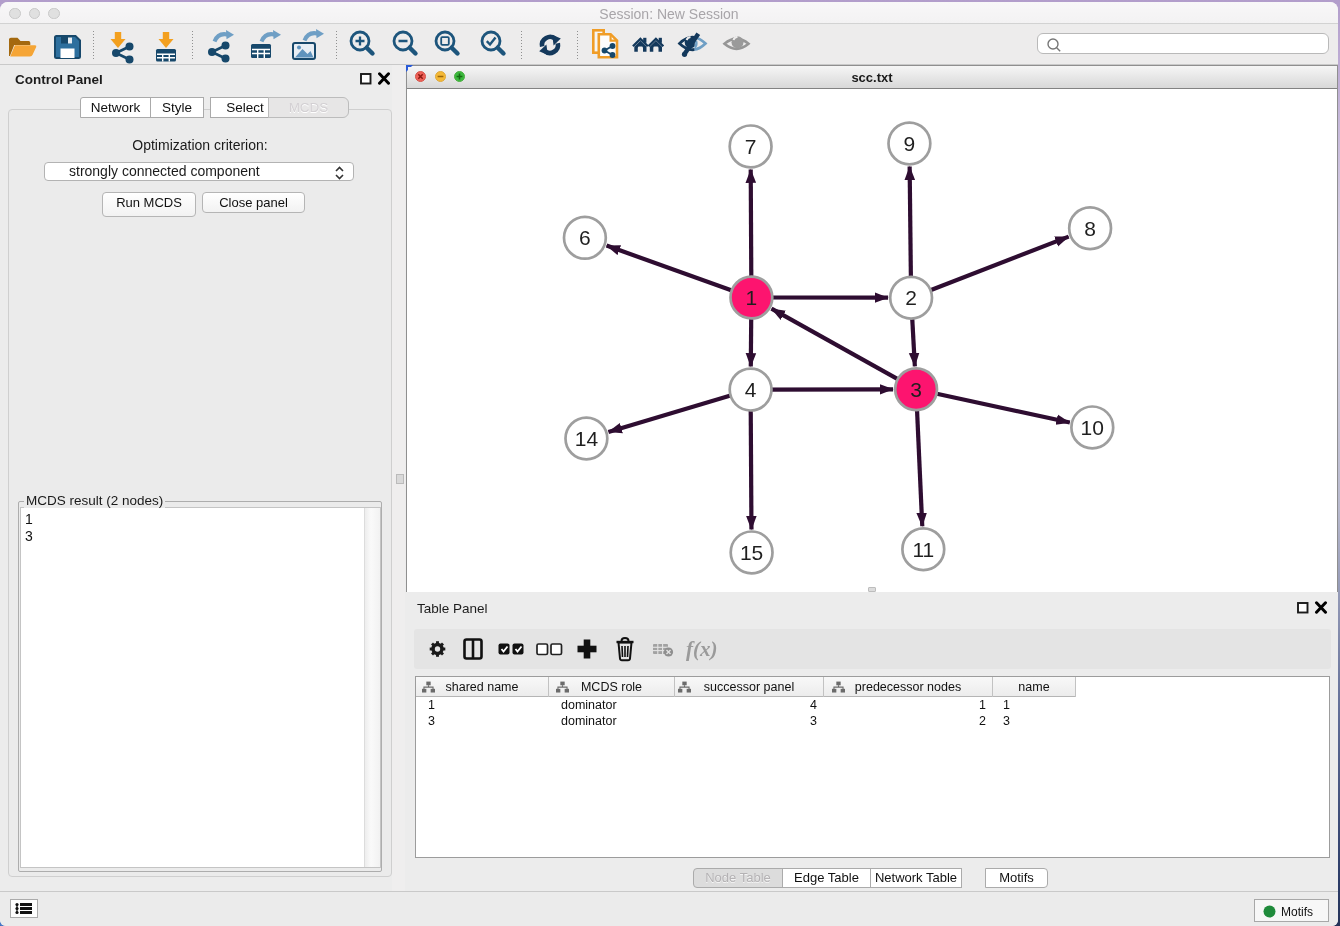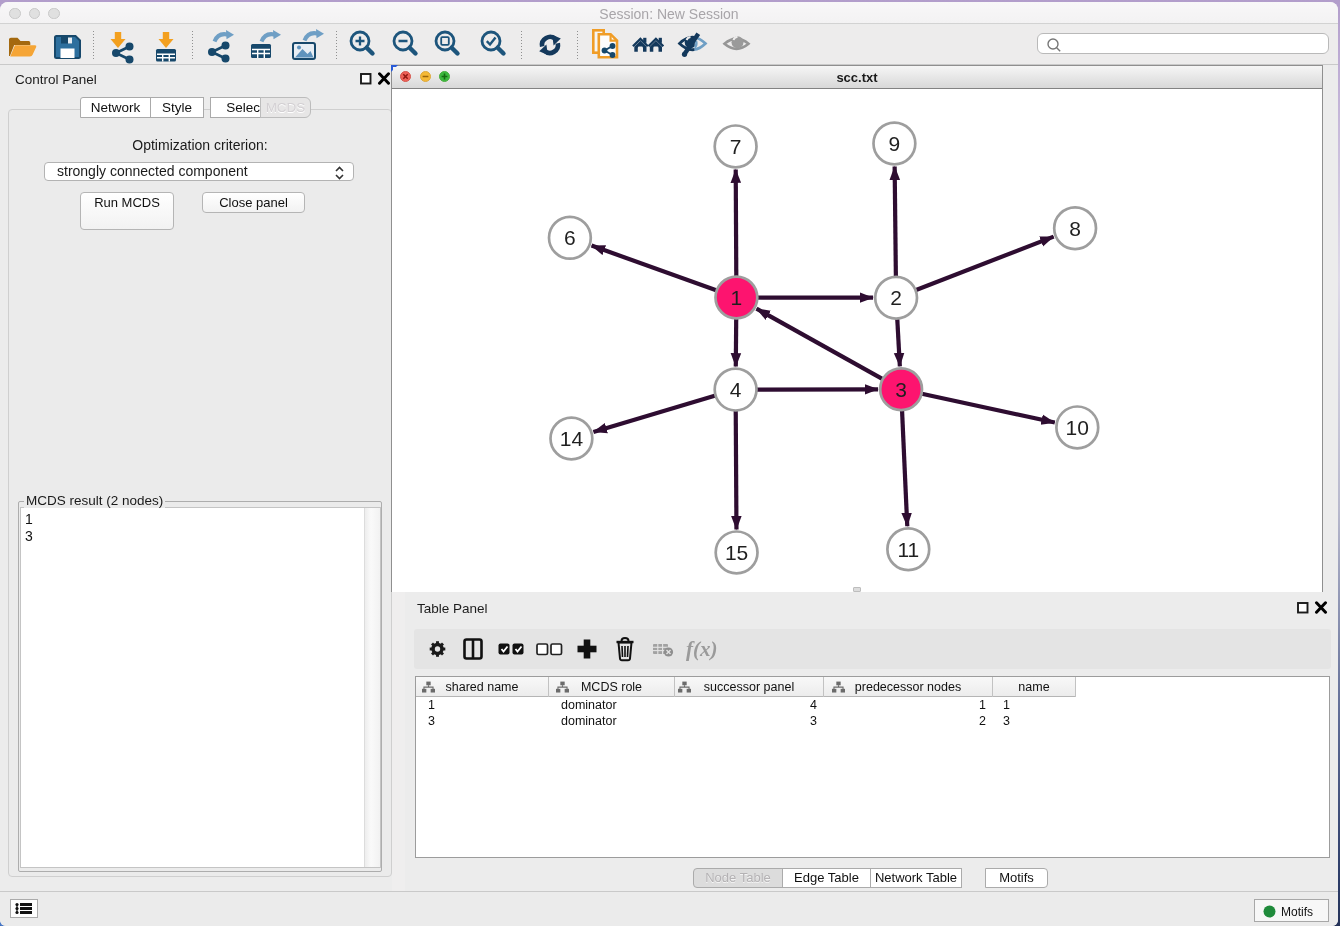--- a/index.html
+++ b/index.html
@@ -22,48 +22,48 @@
   #wtitle { position:absolute; top:4px; left:0; width:100%; text-align:center;
     font-size:14px; color:#a8a5a9; }
   
   #toolbar { position:absolute; left:0; top:23px; width:100%; height:40px;
     background:#edecec; border-bottom:1px solid #c9c9c9; }
   .tsep { position:absolute; top:29px; height:28px; width:1px;
     background:repeating-linear-gradient(#909090 0 1px, rgba(0,0,0,0) 1px 3px); }
   #searchbox { position:absolute; left:1037px; top:31px; width:292px; height:21px;
     background:#fff; border:1px solid #b9b9b9; border-radius:6px; }
   
-  #cptitle { position:absolute; left:15px; top:70px; font-size:13.5px; color:#1c1c1c; }
+  #cptitle { position:absolute; left:15px; top:70px; font-size:13.5px; color:#1c1c1c;font-weight:bold; }
   #cpbody { position:absolute; left:8px; top:107px; width:384px; height:768px;
     background:#ebebeb; border:1px solid #cfcfcf; border-radius:4px; }
   .tab { position:absolute; top:95px; height:21px; background:#fff; border:1px solid #aaa;
     font-size:13.5px; color:#111; text-align:center; line-height:19px; }
   .btn { position:absolute; background:linear-gradient(#ffffff,#f2f2f2); border:1px solid #b5b5b5;
     border-radius:4px; font-size:13px; color:#111; text-align:center; }
   #optlabel { position:absolute; left:8px; top:135px; width:384px; text-align:center;
     font-size:14px; color:#1a1a1a; }
   #combo { position:absolute; left:44px; top:160px; width:310px; height:19px;
     background:#fff; border:1px solid #b3b3b3; border-radius:4px;
-    font-size:14px; color:#1a1a1a; line-height:17px; padding-left:12px; }
+    font-size:14px; color:#1a1a1a; line-height:17px; padding-left:24px; }
   
   #fieldset { position:absolute; left:18px; top:499px; width:364px; height:371px;
     border:1px solid #adadad; border-radius:2px; }
   #fslegend { position:absolute; left:24px; top:491px; background:#ebebeb; padding:0 2px;
     font-size:13.5px; color:#1a1a1a; }
   #fstext { position:absolute; left:20px; top:505px; width:361px; height:361px;
     background:#fff; border:1px solid #c4c4c4; font-size:14px; color:#111; line-height:17px;
     padding:3px 0 0 4px; }
   #fsscroll { position:absolute; left:364px; top:506px; width:16px; height:359px;
     background:linear-gradient(90deg,#ededed,#fafafa 40%,#f2f2f2); border-left:1px solid #dcdcdc; }
   
   #vsplit { position:absolute; left:392px; top:63px; width:13px; height:861px; background:#efeeee; }
   #vhandle { position:absolute; left:396px; top:472px; width:8px; height:10px;
     background:#d9d9d9; border:1px solid #bbb; }
   
-  #netframe { position:absolute; left:391px; top:63px; width:932px; height:527px;
+  #netframe { position:absolute; left:406px; top:63px; width:932px; height:527px;
     border:1px solid #8f8f8f; border-bottom:none; background:#fff;text-decoration:underline; }
   #nettb { position:absolute; left:0; top:0; width:100%; height:23px;
     background:linear-gradient(#f6f6f6,#d8d8d8); border-bottom:1px solid #828282; }
   .mac { position:absolute; top:4.5px; width:11px; height:11px; border-radius:50%; }
   #nettitle { position:absolute; top:4px; left:0; width:100%; text-align:center;
     font-size:13px; font-weight:bold; color:#1a1a1a; }
   #notch { position:absolute; left:461px; top:521px; width:8px; height:5px;
     background:#dcdcdc; border:1px solid #bdbdbd; border-radius:1px; }
   
   #tptitle { position:absolute; left:417px; top:599px; font-size:13.5px; color:#1c1c1c; }
@@ -227,29 +227,29 @@
 
   <div id="cptitle">Control Panel</div>
   <svg class="abs" style="left:359px;top:70px;" width="34" height="13" viewBox="0 0 34 13">
     <rect x="2" y="2" width="9.5" height="9.5" fill="#fff" stroke="#1a1a1a" stroke-width="1.9"></rect>
     <path d="M20.5 1.8 L29.5 11.2 M29.5 1.8 L20.5 11.2" stroke="#000" stroke-width="3" stroke-linecap="round"></path>
   </svg>
   <div id="cpbody"></div>
   <div class="tab" style="left:80px;width:71px;border-radius:3px 0 0 0;">Network</div>
   <div class="tab" style="left:150px;width:54px;">Style</div>
   <div class="tab" style="left:210px;width:64px;padding-left:6px;">Select</div>
-  <div class="tab" style="left:260px;width:51px;background:#e7e6e6;border-color:#bcbcbc;border-radius:0 6px 6px 0;color:#d3d0d3;text-shadow:0 1px 0 #fff;">MCDS</div>
+  <div class="tab" style="left:268px;width:81px;background:#e7e6e6;border-color:#bcbcbc;border-radius:0 6px 6px 0;color:#d3d0d3;text-shadow:0 1px 0 #fff;">MCDS</div>
   <div id="optlabel">Optimization criterion:</div>
   <div id="combo">strongly connected component
     <svg width="11" height="14" style="position:absolute;right:8px;top:3px;" viewBox="0 0 11 14">
       <path d="M2 5 L5.5 1.5 L9 5" fill="none" stroke="#333" stroke-width="1.6"></path>
       <path d="M2 9 L5.5 12.5 L9 9" fill="none" stroke="#333" stroke-width="1.6"></path>
     </svg>
   </div>
-  <div class="btn" style="left:80px;top:190px;width:94px;height:38px;line-height:19px;">Run MCDS</div>
+  <div class="btn" style="left:102px;top:190px;width:94px;height:25px;line-height:19px;">Run MCDS</div>
   <div class="btn" style="left:202px;top:190px;width:103px;height:21px;line-height:19px;">Close panel</div>
   <div id="fieldset"></div>
   <div id="fstext">1<br>3</div>
   <div id="fsscroll"></div>
   <div id="fslegend">MCDS result (2 nodes)</div>
 
   <div id="vsplit"></div>
   <div id="vhandle"></div>
 
   <div id="netframe">

